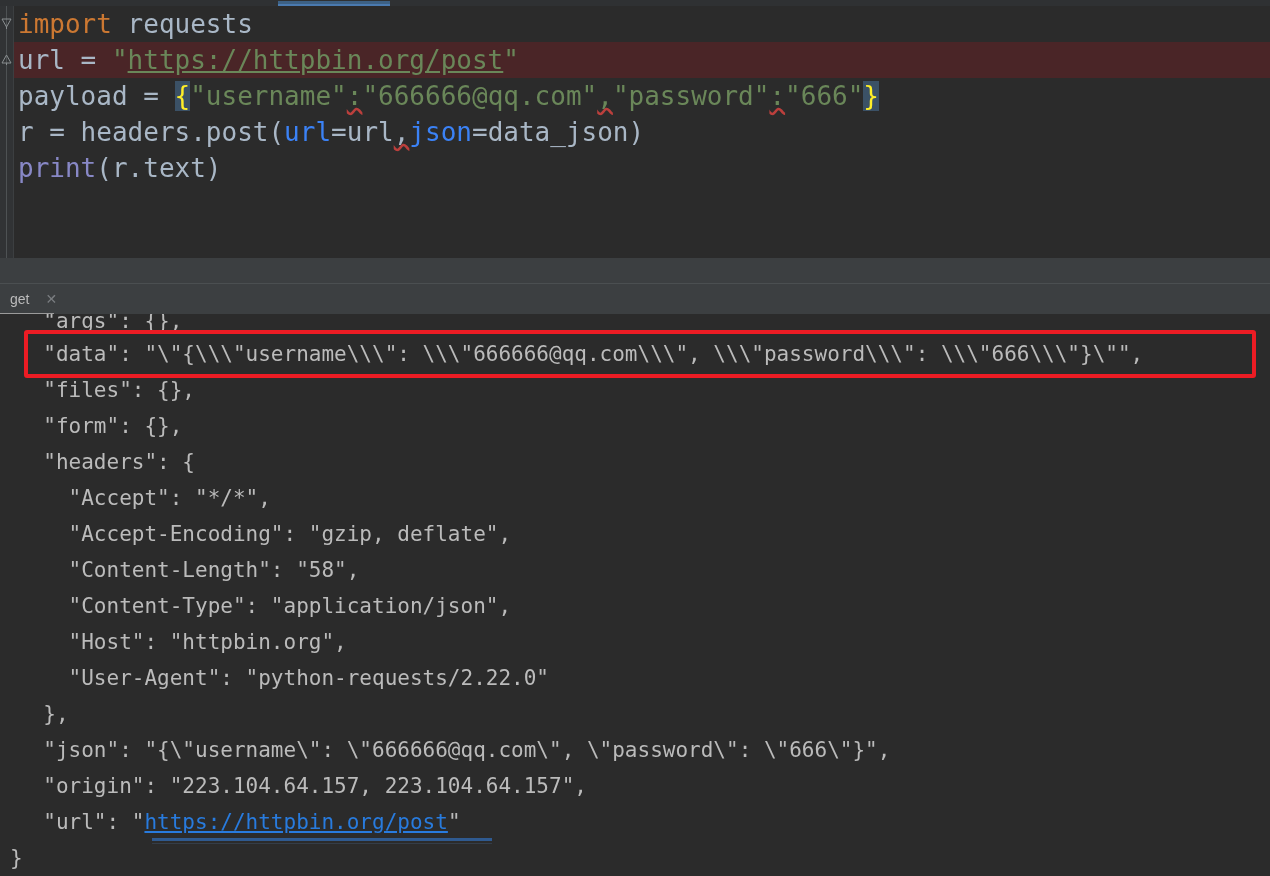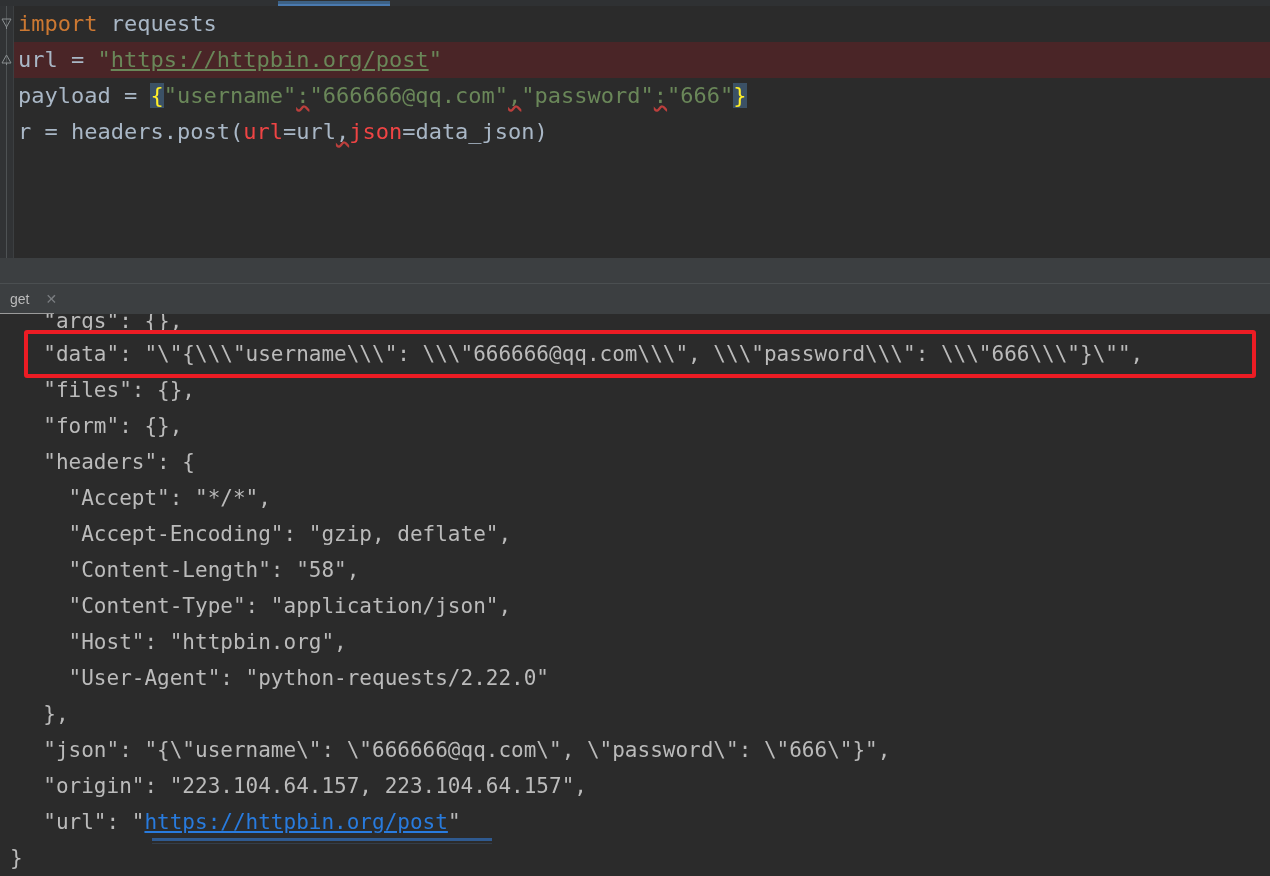--- a/index.html
+++ b/index.html
@@ -45,34 +45,34 @@
     position: absolute; left: 6px; top: 0; width: 1px; height: 252px;
     background: #4e5254;
   }
 
   .code-area {
     position: absolute; top: 0; left: 14px; width: 1256px; height: 252px;
   }
   .cline {
     position: relative;
     height: 36px; line-height: 36px;
-    font-size: 22px;
+    font-size: 26px;
     white-space: pre;
     padding-left: 4px;
     color: #a9b7c6;
     letter-spacing: 0px;
   }
   .cline.err-bg { background: #4a2527; }
 
   .tok-kw      { color: #cc7832; }
   .tok-plain   { color: #a9b7c6; }
   .tok-str     { color: #6a8759; }
   .tok-link    { color: #6a8759; text-decoration: underline; text-decoration-color: #6a8759; }
   .tok-comment { color: #808080; }
-  .tok-param   { color: #ef4444; }
+  .tok-param   { color: #3b82f6; }
   .tok-builtin { color: #8888c6; }
   .tok-brace-hl{ color: #ffef28; background: #3b5166; }
   .tok-err-underline {
     text-decoration: underline wavy #bc3f3c;
     text-decoration-skip-ink: none;
   }
 
   
   .splitter {
     position: absolute; top: 258px; left: 0; width: 1270px; height: 26px;
@@ -172,20 +172,21 @@
       <div class="cline"><span class="tok-kw">import</span><span class="tok-plain"> requests</span></div>
 
 
       <div class="cline err-bg"><span class="tok-plain">url = </span><span class="tok-str">"</span><span class="tok-link">https://httpbin.org/post</span><span class="tok-str">"</span></div>
 
       <div class="cline"><span class="tok-plain">payload = </span><span class="tok-brace-hl">{</span><span class="tok-str">"username"</span><span class="tok-str tok-err-underline">:</span><span class="tok-str">"666666@qq.com"</span><span class="tok-str tok-err-underline">,</span><span class="tok-str">"password"</span><span class="tok-str tok-err-underline">:</span><span class="tok-str">"666"</span><span class="tok-brace-hl">}</span></div>
 
 
       <div class="cline"><span class="tok-plain">r = headers.post(</span><span class="tok-param">url</span><span class="tok-plain">=url</span><span class="tok-plain tok-err-underline">,</span><span class="tok-param">json</span><span class="tok-plain">=data_json)</span></div>
 
+      <div class="cline"><span class="tok-builtin">print</span><span class="tok-plain">(r.text)</span></div>
 
     </div>
   </div>
 
   <div class="splitter"></div>
   <div class="splitter-line"></div>
 
   <div class="console-tabbar">
     <div class="console-tab">
       <span>get</span>

